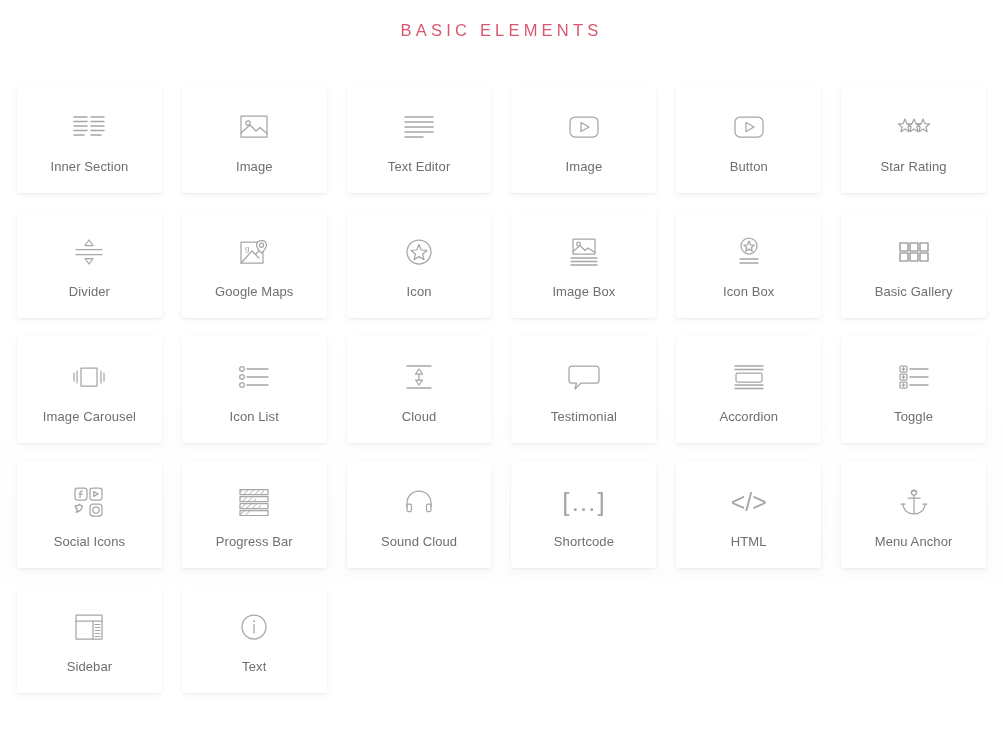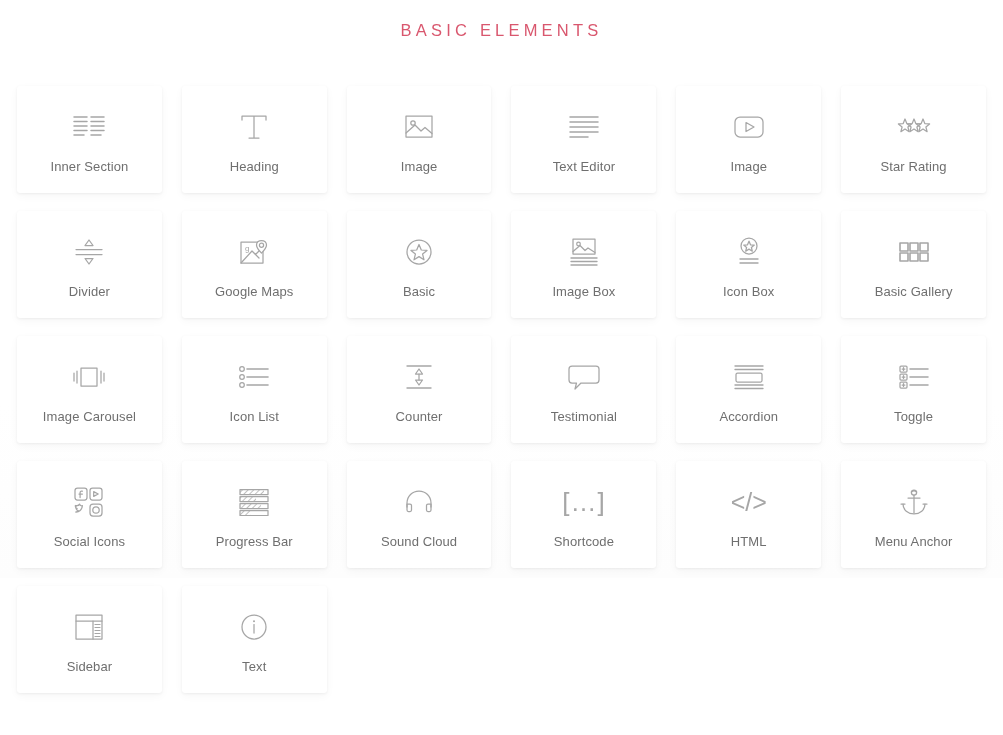--- a/index.html
+++ b/index.html
@@ -121,28 +121,20 @@
               <line x1="19" y1="9.5" x2="32" y2="9.5"></line>
             <line x1="19" y1="14" x2="32" y2="14"></line>
               <line x1="19" y1="18.5" x2="32" y2="18.5"></line>
             <line x1="19" y1="23" x2="29" y2="23"></line>
           </g>
         </svg>
       </div>
       <div class="card-label">Inner Section</div>
     </div>
 
-    <div class="card">
-      <div class="card-icon">
-        <svg width="30" height="30" viewBox="0 0 30 30">
-          <path d="M3 4 H27 M3 4 V8 M27 4 V8 M15 4 V26 M10 26 H20"></path>
-        </svg>
-      </div>
-      <div class="card-label">Heading</div>
-    </div>
 
     <div class="card">
       <div class="card-icon">
         <svg width="30" height="26" viewBox="0 0 30 26">
           <rect x="2" y="2" width="26" height="21"></rect>
           <circle cx="9" cy="9" r="2.2"></circle>
           <path d="M2 19 L11 11 L17 17 L21 13.5 L28 19.5"></path>
         </svg>
       </div>
       <div class="card-label">Image</div>
@@ -166,20 +158,29 @@
     <div class="card">
       <div class="card-icon">
         <svg width="32" height="24" viewBox="0 0 32 24">
           <rect x="2" y="2" width="28" height="20" rx="5"></rect>
           <path d="M13 7.5 L21 12 L13 16.5 Z"></path>
         </svg>
       </div>
       <div class="card-label">Image</div>
     </div>
 
+    <div class="card">
+      <div class="card-icon">
+        <svg width="32" height="24" viewBox="0 0 32 24">
+          <rect x="2" y="2" width="28" height="20" rx="5"></rect>
+          <path d="M13 7.5 L21 12 L13 16.5 Z"></path>
+        </svg>
+      </div>
+      <div class="card-label">Button</div>
+    </div>
 
     <div class="card">
       <div class="card-icon">
         <svg width="36" height="24" viewBox="0 0 36 24">
           <path d="M9 4 L10.8 8.6 L15.6 8.9 L11.9 12 L13.1 16.7 L9 14 L4.9 16.7 L6.1 12 L2.4 8.9 L7.2 8.6 Z"></path>
           <path d="M18 4 L19.8 8.6 L24.6 8.9 L20.9 12 L22.1 16.7 L18 14 L13.9 16.7 L15.1 12 L11.4 8.9 L16.2 8.6 Z"></path>
           <path d="M27 4 L28.8 8.6 L33.6 8.9 L29.9 12 L31.1 16.7 L27 14 L22.9 16.7 L24.1 12 L20.4 8.9 L25.2 8.6 Z"></path>
         </svg>
       </div>
       <div class="card-label">Star Rating</div>
@@ -210,21 +211,21 @@
       <div class="card-label">Google Maps</div>
     </div>
 
     <div class="card">
       <div class="card-icon">
         <svg width="28" height="28" viewBox="0 0 28 28">
           <circle cx="14" cy="14" r="12"></circle>
           <path d="M14 6.5 L16.3 12 L22 12.4 L17.6 16.1 L19 21.8 L14 18.6 L9 21.8 L10.4 16.1 L6 12.4 L11.7 12 Z"></path>
         </svg>
       </div>
-      <div class="card-label">Basic</div>
+      <div class="card-label">Icon</div>
     </div>
 
     <div class="card">
       <div class="card-icon">
         <svg width="30" height="30" viewBox="0 0 30 30">
           <rect x="4" y="2" width="22" height="15"></rect>
           <circle cx="9.5" cy="7" r="1.8"></circle>
           <path d="M4 14.5 L11 8.5 L16 13.5 L19 11 L26 15.5"></path>
           <g stroke="#a6a6a6" stroke-width="1.4">
             <line x1="2" y1="21" x2="28" y2="21"></line>
@@ -295,21 +296,21 @@
     <div class="card">
       <div class="card-icon">
         <svg width="30" height="28" viewBox="0 0 30 28">
           <line x1="3" y1="3" x2="27" y2="3" stroke-width="1.4"></line>
           <line x1="3" y1="25" x2="27" y2="25" stroke-width="1.4"></line>
           <path d="M15 6 L18.5 11 L11.5 11 Z"></path>
           <path d="M15 22 L18.5 17 L11.5 17 Z"></path>
           <path d="M15 11 L15 17"></path>
         </svg>
       </div>
-      <div class="card-label">Counter</div>
+      <div class="card-label">Cloud</div>
     </div>
 
     <div class="card">
       <div class="card-icon">
         <svg width="32" height="28" viewBox="0 0 32 28">
           <path d="M4 3 H28 a3 3 0 0 1 3 3 V17 a3 3 0 0 1 -3 3 H13 L7 26 L8.5 20 H4 a3 3 0 0 1 -3 -3 V6 a3 3 0 0 1 3 -3 Z"></path>
         </svg>
       </div>
       <div class="card-label">Testimonial</div>
     </div>

